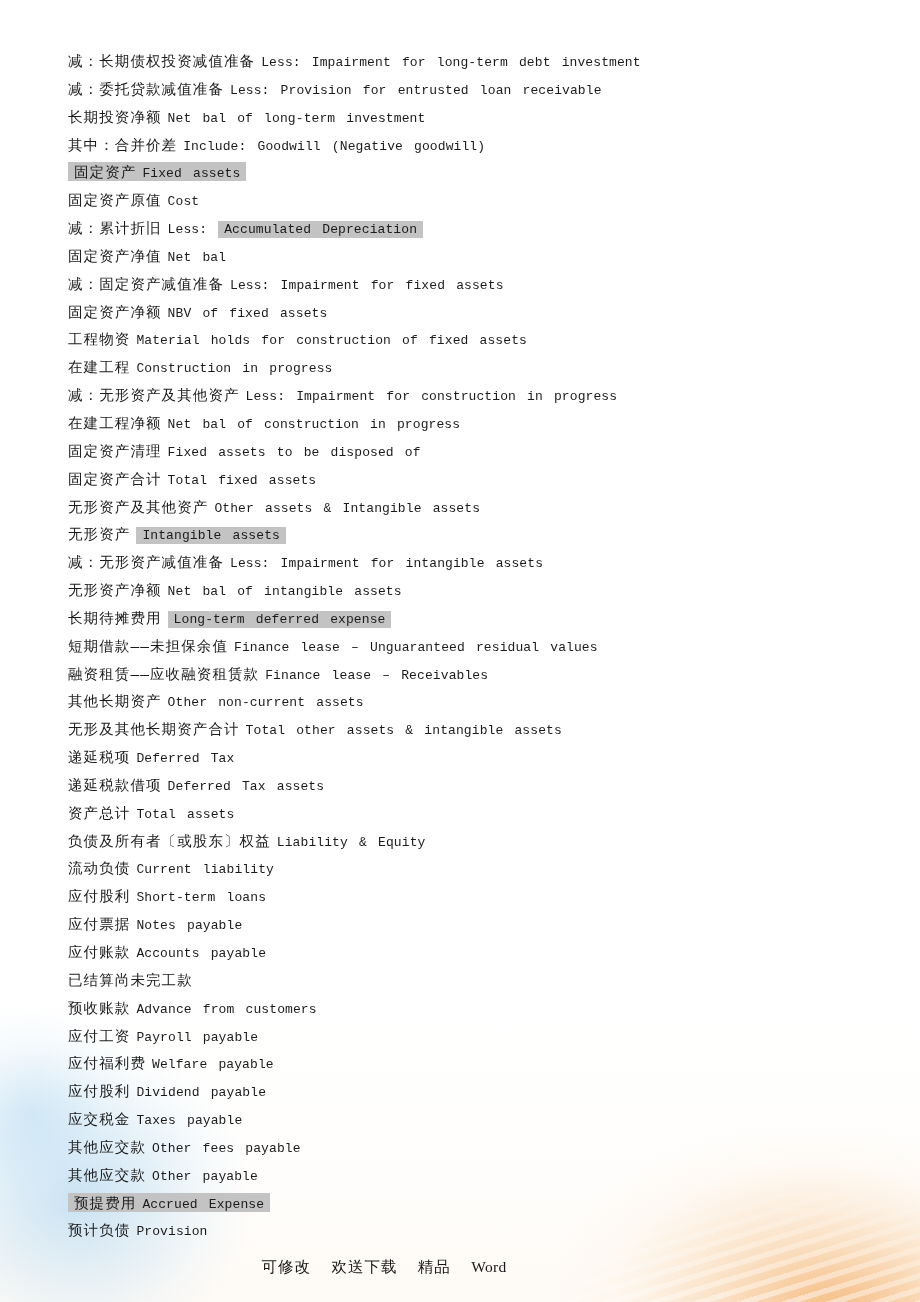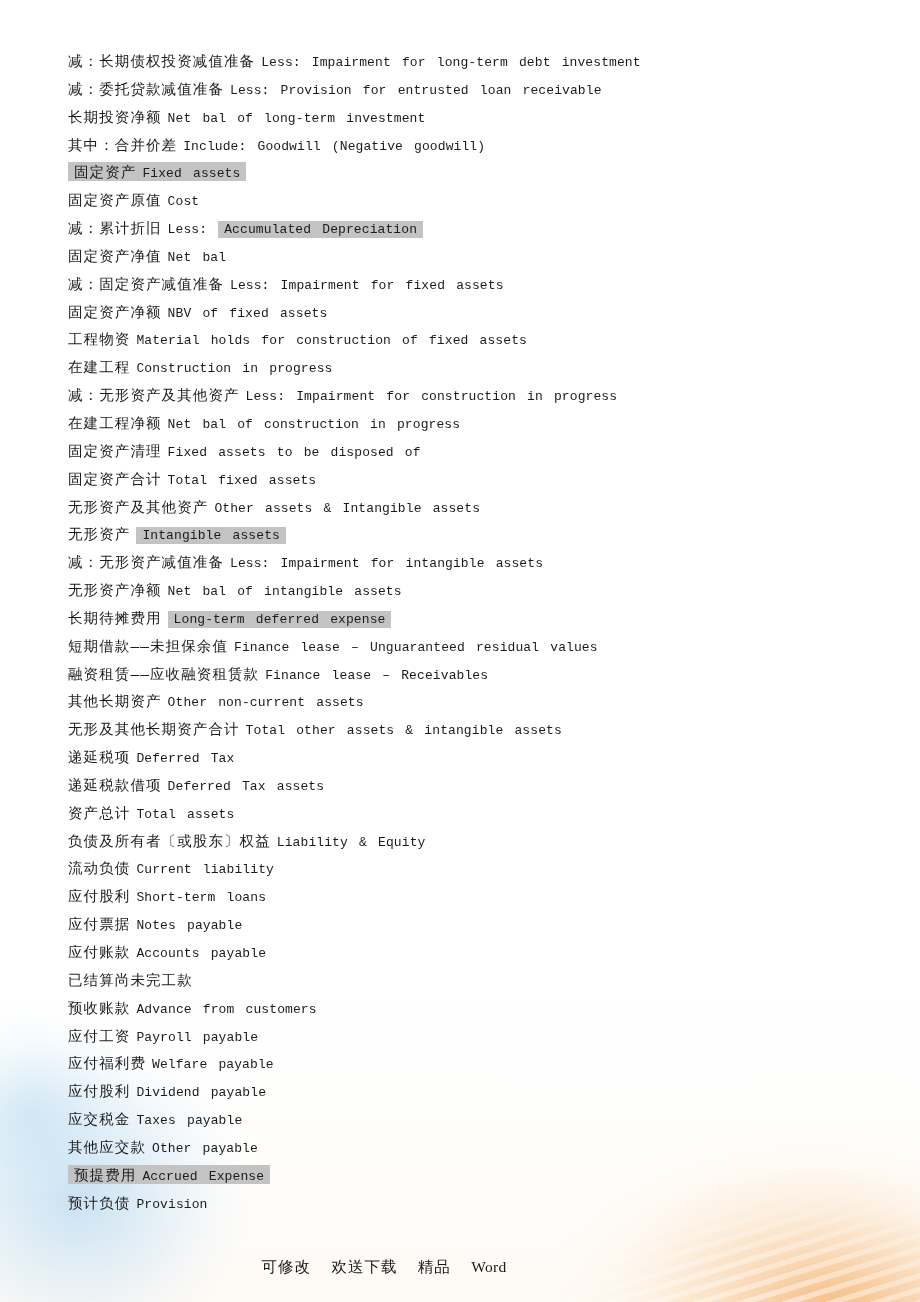--- a/index.html
+++ b/index.html
@@ -210,20 +210,21 @@
       <div class="line"><span><span class="cn">流动负债</span><span class="gap"></span><span class="en">Current liability</span></span></div>
       <div class="line"><span><span class="cn">应付股利</span><span class="gap"></span><span class="en">Short-term loans</span></span></div>
       <div class="line"><span><span class="cn">应付票据</span><span class="gap"></span><span class="en">Notes payable</span></span></div>
       <div class="line"><span><span class="cn">应付账款</span><span class="gap"></span><span class="en">Accounts payable</span></span></div>
       <div class="line"><span><span class="cn">已结算尚未完工款</span></span></div>
       <div class="line"><span><span class="cn">预收账款</span><span class="gap"></span><span class="en">Advance from customers</span></span></div>
       <div class="line"><span><span class="cn">应付工资</span><span class="gap"></span><span class="en">Payroll payable</span></span></div>
       <div class="line"><span><span class="cn">应付福利费</span><span class="gap"></span><span class="en">Welfare payable</span></span></div>
       <div class="line"><span><span class="cn">应付股利</span><span class="gap"></span><span class="en">Dividend payable</span></span></div>
       <div class="line"><span><span class="cn">应交税金</span><span class="gap"></span><span class="en">Taxes payable</span></span></div>
+      <div class="line"><span><span class="cn">其他应交款</span><span class="gap"></span><span class="en">Other fees payable</span></span></div>
       <div class="line"><span><span class="cn">其他应交款</span><span class="gap"></span><span class="en">Other payable</span></span></div>
       <div class="line"><span class="hl"><span class="cn">预提费用</span><span class="gap"></span><span class="en">Accrued Expense</span></span></div>
       <div class="line"><span><span class="cn">预计负债</span><span class="gap"></span><span class="en">Provision</span></span></div>
     </div>
 </div>
 
 <div class="footer">
   <span class="fitem">可修改</span>
   <span class="fitem">欢送下载</span>
   <span class="fitem">精品</span>

